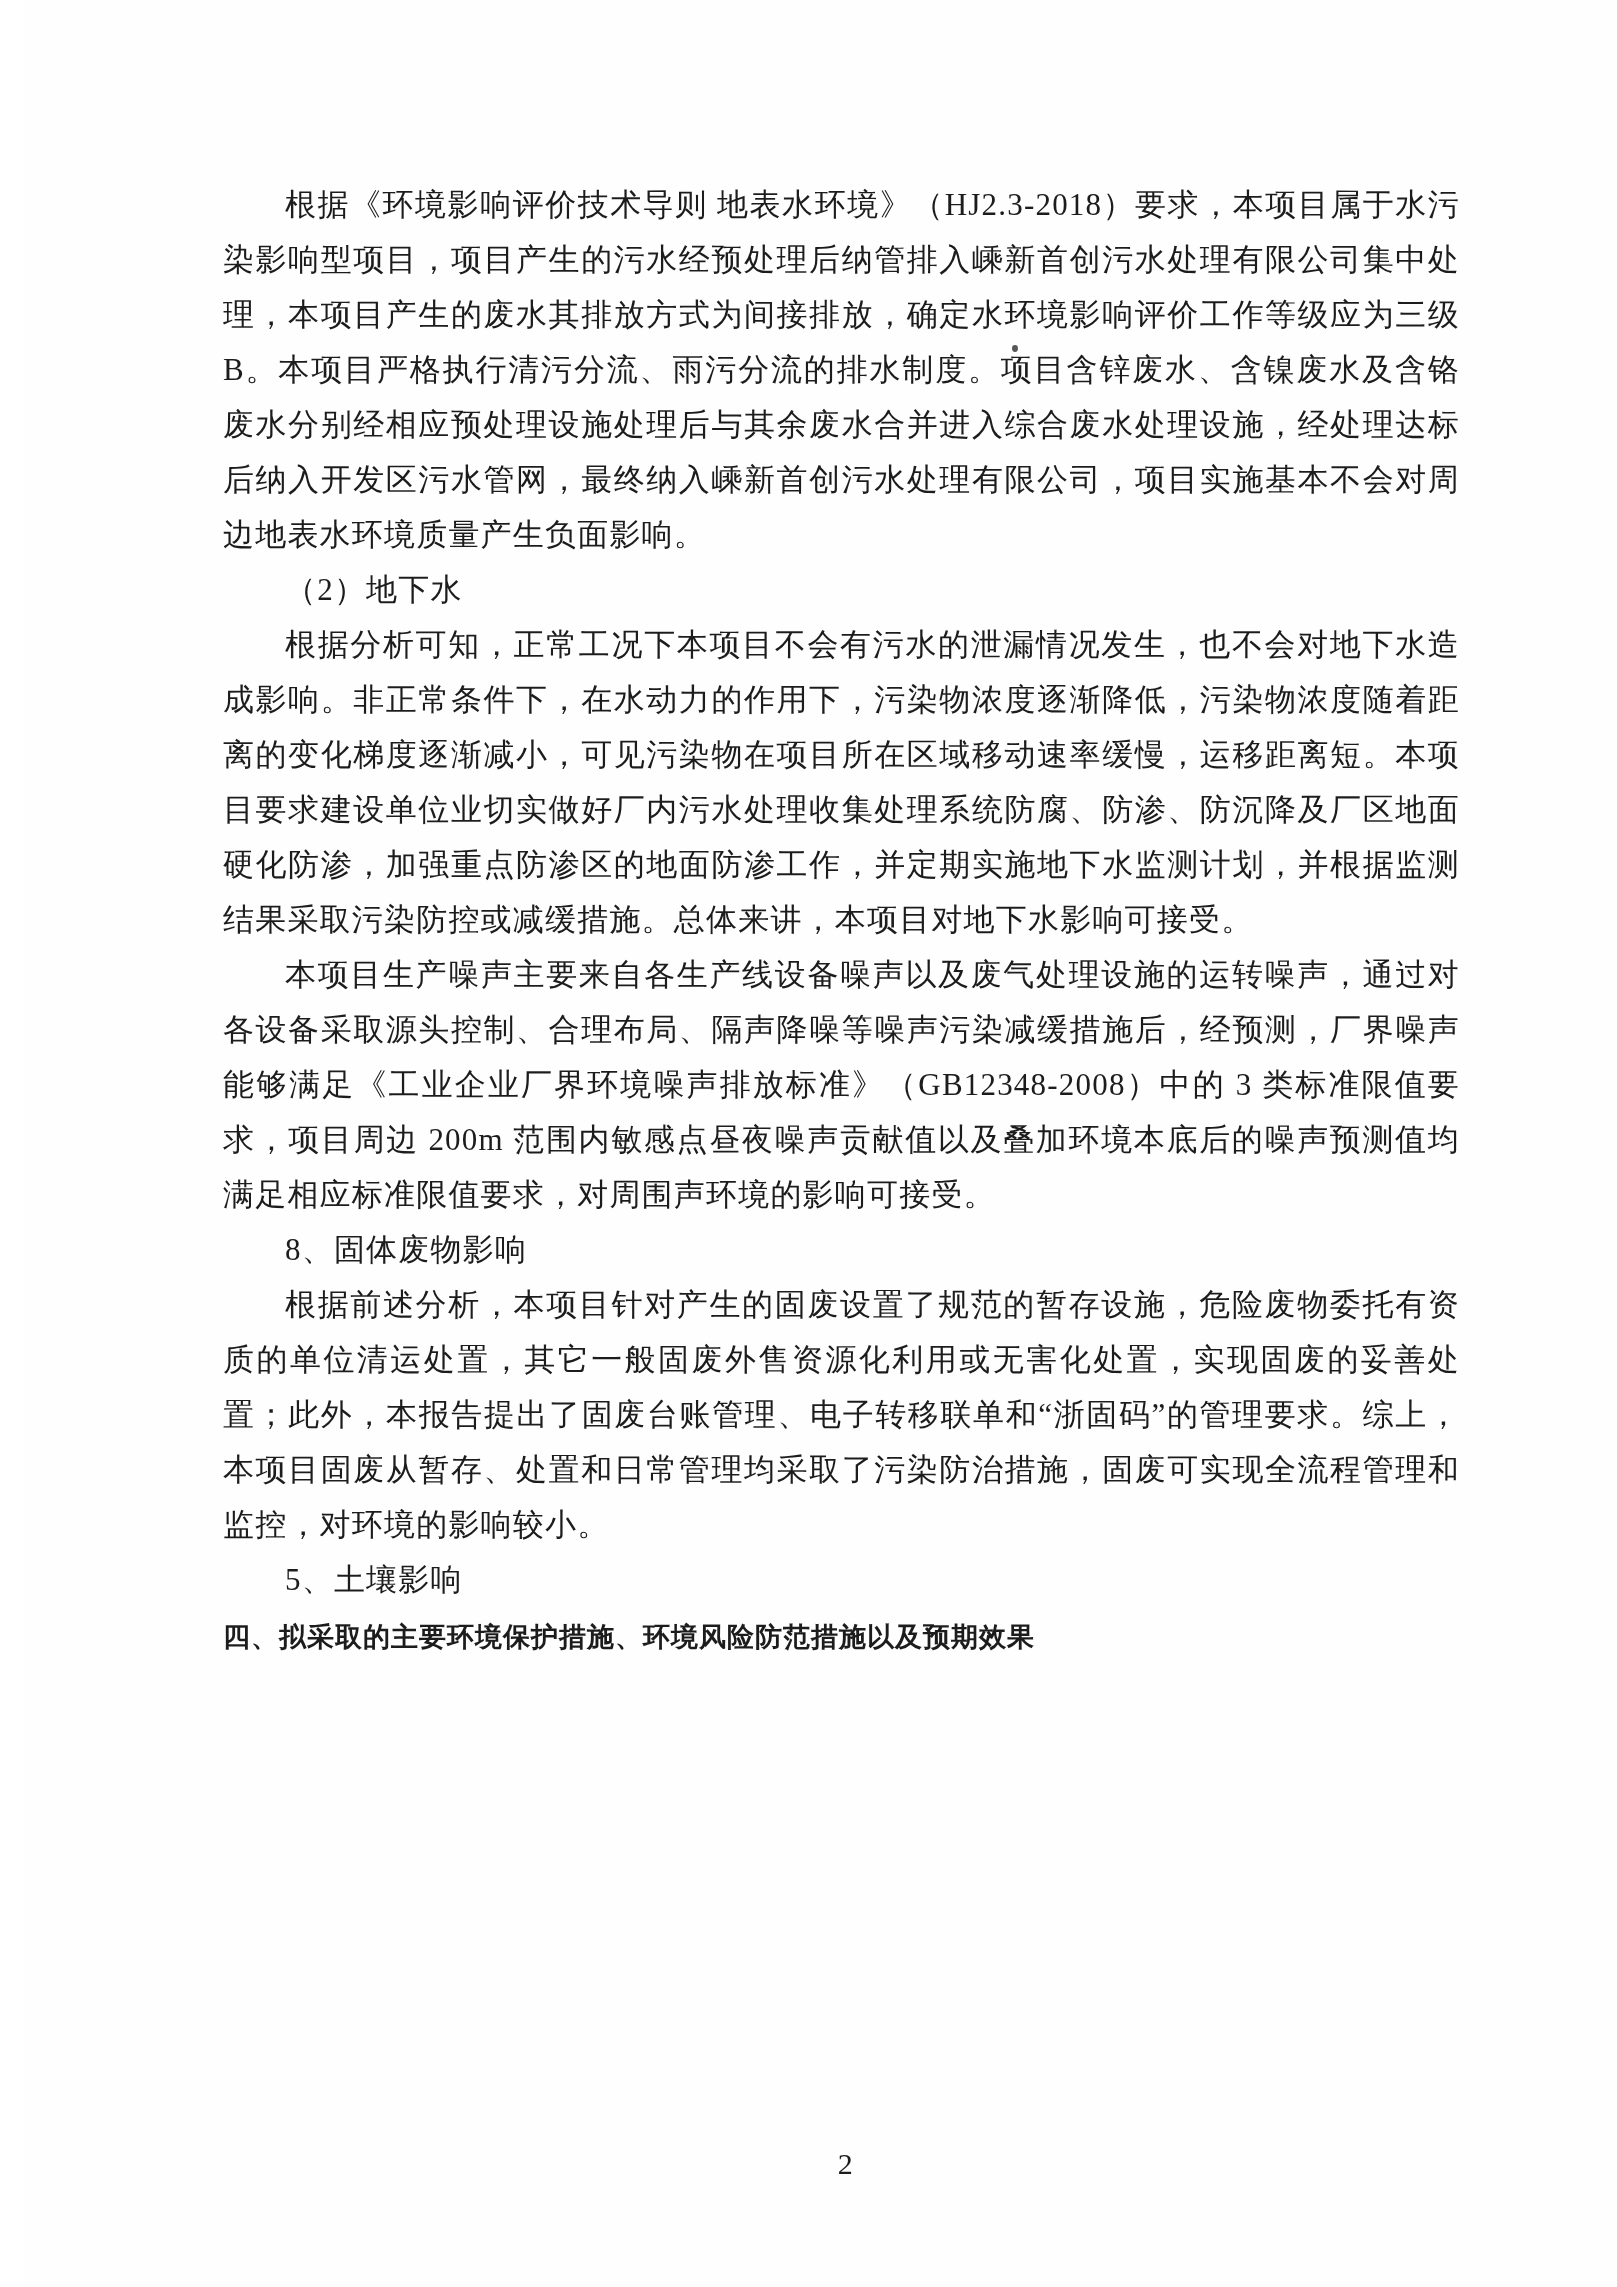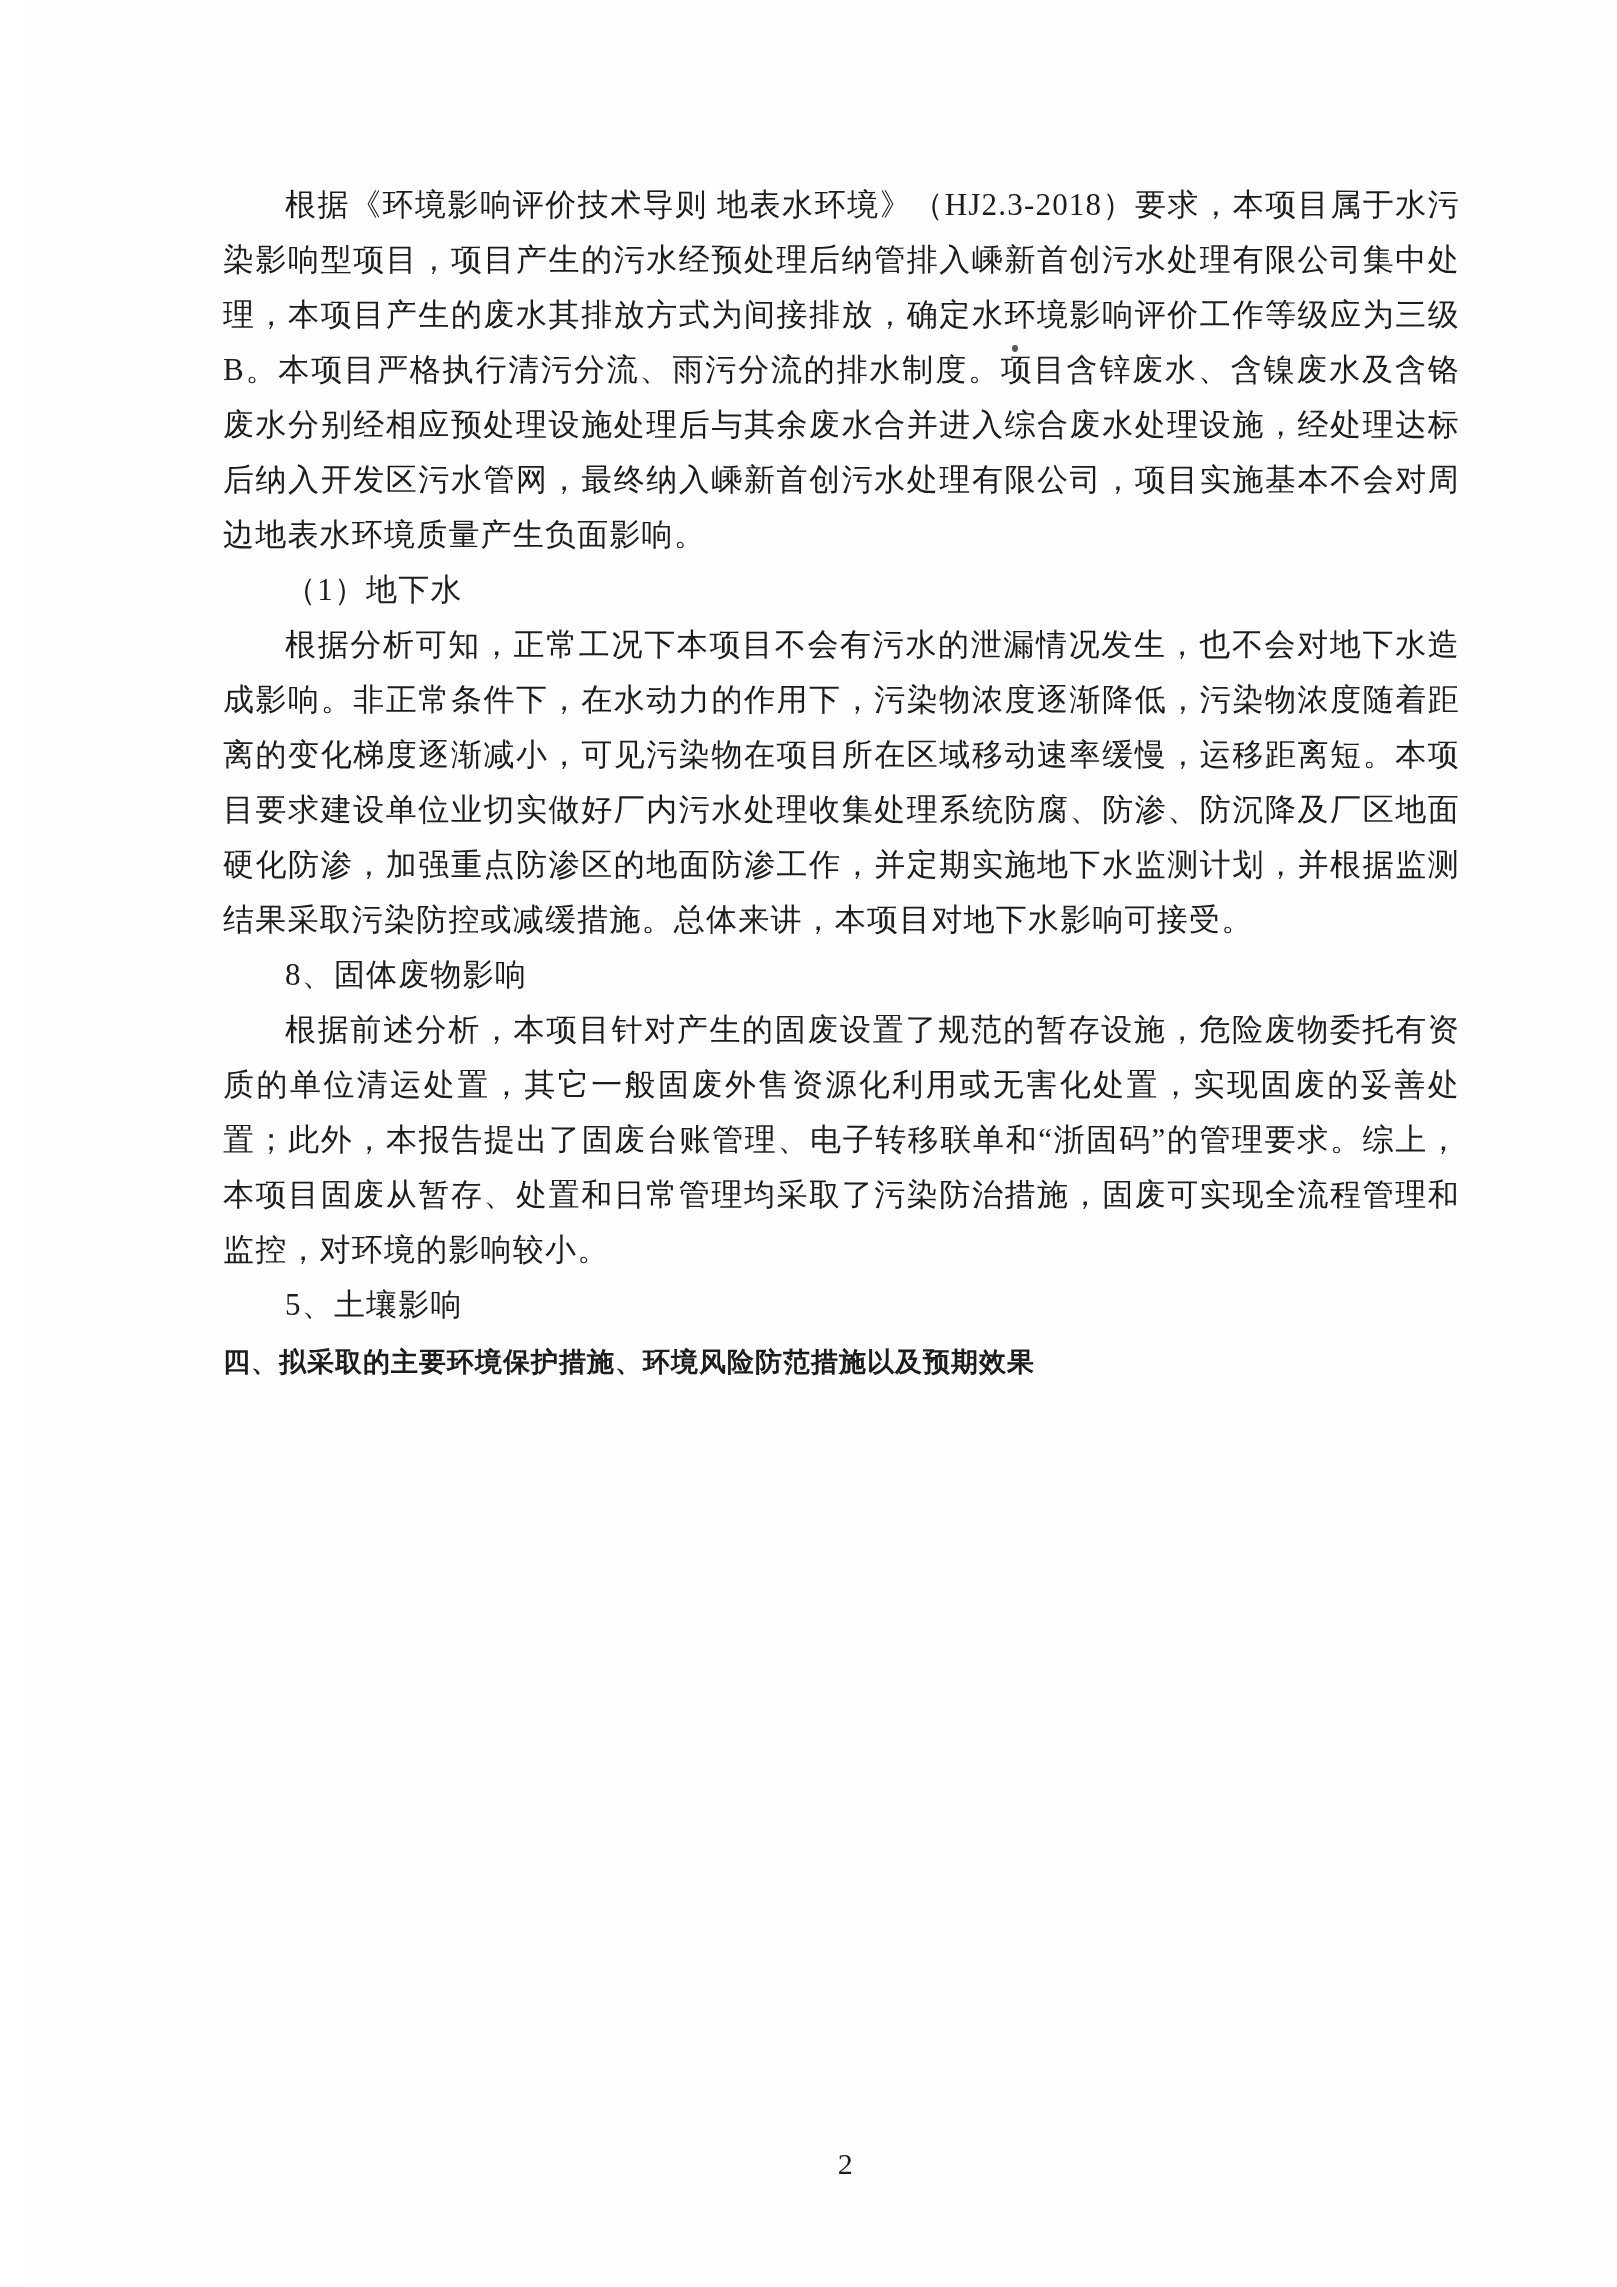--- a/index.html
+++ b/index.html
@@ -57,22 +57,23 @@
     opacity: 0.85;
   }
 </style>
 </head>
 <body>
 
 <div class="page">
 
   <div class="content">
     <p>根据《环境影响评价技术导则 地表水环境》（HJ2.3-2018）要求，本项目属于水污染影响型项目，项目产生的污水经预处理后纳管排入嵊新首创污水处理有限公司集中处理，本项目产生的废水其排放方式为间接排放，确定水环境影响评价工作等级应为三级B。本项目严格执行清污分流、雨污分流的排水制度。项目含锌废水、含镍废水及含铬废水分别经相应预处理设施处理后与其余废水合并进入综合废水处理设施，经处理达标后纳入开发区污水管网，最终纳入嵊新首创污水处理有限公司，项目实施基本不会对周边地表水环境质量产生负面影响。</p>
-    <p>（1）地下水</p>
+    <p>（2）地下水</p>
     <p>根据分析可知，正常工况下本项目不会有污水的泄漏情况发生，也不会对地下水造成影响。非正常条件下，在水动力的作用下，污染物浓度逐渐降低，污染物浓度随着距离的变化梯度逐渐减小，可见污染物在项目所在区域移动速率缓慢，运移距离短。本项目要求建设单位业切实做好厂内污水处理收集处理系统防腐、防渗、防沉降及厂区地面硬化防渗，加强重点防渗区的地面防渗工作，并定期实施地下水监测计划，并根据监测结果采取污染防控或减缓措施。总体来讲，本项目对地下水影响可接受。</p>
+    <p>本项目生产噪声主要来自各生产线设备噪声以及废气处理设施的运转噪声，通过对各设备采取源头控制、合理布局、隔声降噪等噪声污染减缓措施后，经预测，厂界噪声能够满足《工业企业厂界环境噪声排放标准》（GB12348-2008）中的 3 类标准限值要求，项目周边 200m 范围内敏感点昼夜噪声贡献值以及叠加环境本底后的噪声预测值均满足相应标准限值要求，对周围声环境的影响可接受。</p>
     <p>8、固体废物影响</p>
     <p>根据前述分析，本项目针对产生的固废设置了规范的暂存设施，危险废物委托有资质的单位清运处置，其它一般固废外售资源化利用或无害化处置，实现固废的妥善处置；此外，本报告提出了固废台账管理、电子转移联单和“浙固码”的管理要求。综上，本项目固废从暂存、处置和日常管理均采取了污染防治措施，固废可实现全流程管理和监控，对环境的影响较小。</p>
     <p>5、土壤影响</p>
     <p class="section-heading">四、拟采取的主要环境保护措施、环境风险防范措施以及预期效果</p>
   </div>
 
   <div class="scan-artifact-dot"></div>
 
   <div class="page-number">2</div>
 

